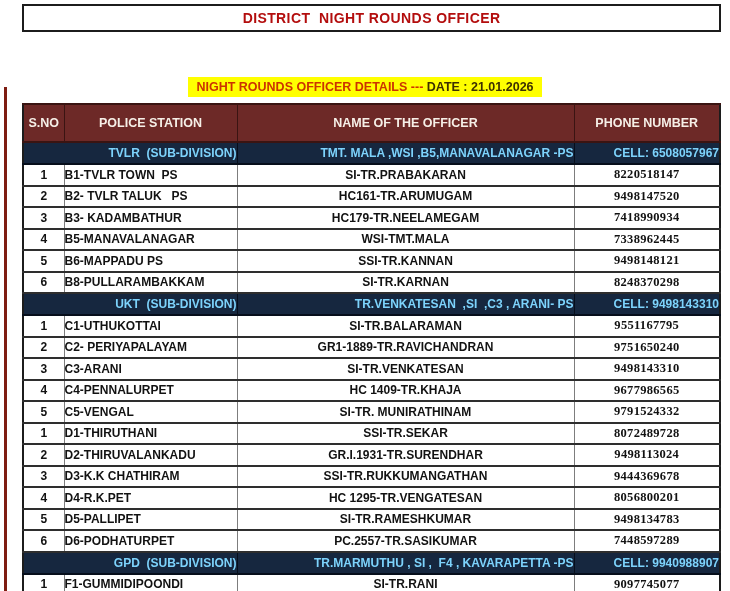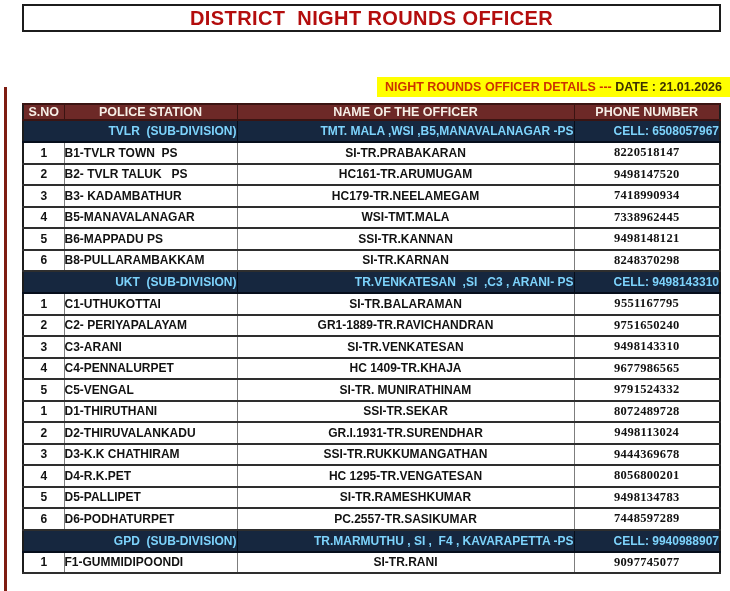--- a/index.html
+++ b/index.html
@@ -6,38 +6,38 @@
   body { background:#ffffff; font-family:"Liberation Sans", sans-serif; }
   .page { position:relative; width:730px; height:591px; background:#ffffff; overflow:hidden; }
 
   .left-line { position:absolute; left:4px; top:87px; width:3px; height:504px; background:#7e1d12; }
 
   
   .top-table { position:absolute; left:22px; top:4px; width:697px;
     border-collapse:collapse; table-layout:fixed; }
   .top-table td { border:2px solid #1c1c1c; text-align:center; vertical-align:middle;
     font-weight:700; overflow:hidden; white-space:pre; }
-  .top-table .title-cell { height:26px; color:#b30d0d; font-size:20px; letter-spacing:.4px; }
+  .top-table .title-cell { height:26px; color:#b30d0d; font-size:14px; letter-spacing:.4px; }
   .top-table .info-row td { height:38px; font-size:13px; color:#10101e; }
   .top-table .cell-number { font-family:"Liberation Serif", serif; font-size:14px; color:#1d2a4d; }
 
   
-  .banner-wrap { position:absolute; left:0; top:77px; width:730px; text-align:right; }
+  .banner-wrap { position:absolute; left:0; top:77px; width:730px; text-align:center; }
   .banner { display:inline-block; background:#ffff00; padding:3px 8px 3px 8px;
     font-size:12.5px; font-weight:700; white-space:pre; }
   .banner-label { color:#cc3300; }
   .banner-date { color:#3d3000; }
 
   
   .main-table { position:absolute; left:22px; top:103px; width:697px;
     border-collapse:collapse; table-layout:fixed; border:2px solid #1c1c1c; }
   .main-table th, .main-table td { overflow:hidden; white-space:pre; vertical-align:middle;
     border-left:1px solid #7d7d7d; border-right:1px solid #7d7d7d;
     border-top:2px solid #2e2e2e; border-bottom:2px solid #2e2e2e; }
-  .main-table thead th { height:16px; background:#6d2927; color:#f6efe7;
+  .main-table thead th { height:38px; background:#6d2927; color:#f6efe7;
     font-size:12.5px; font-weight:700; border-color:#3a1412; }
   .main-table thead th:first-child { text-align:center; }
   tr.subdiv td { height:22px; background:#16273f; color:#7dd3fc;
     font-size:12px; font-weight:700; text-align:right; border-color:#060e1b; }
   tr.data td { height:21.5px; background:#ffffff; color:#121212;
     font-size:12px; font-weight:700; text-align:center; }
   tr.data td.station { text-align:left; padding-left:0; }
   tr.data td.phone { font-size:12.5px; letter-spacing:.3px;font-family:Liberation Serif, serif; }
 </style>
 </head>

